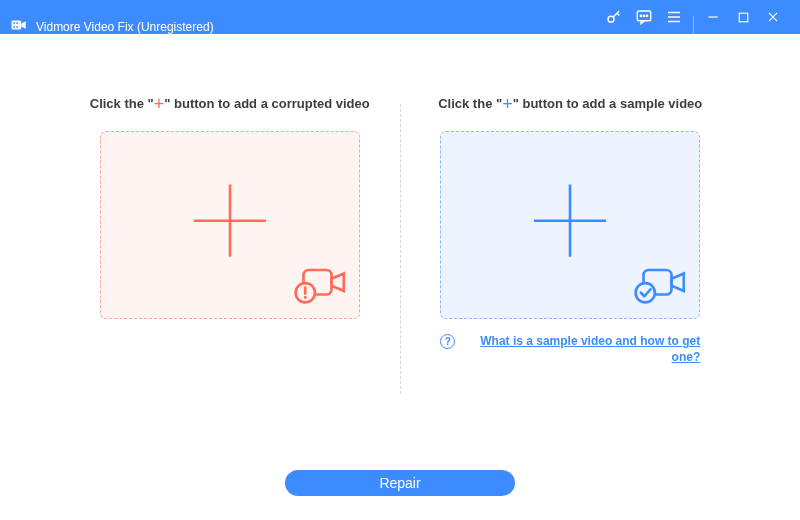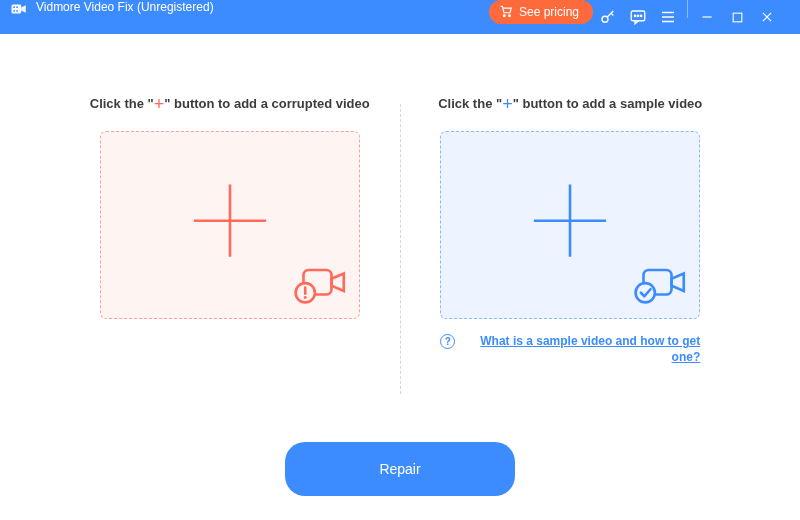--- a/index.html
+++ b/index.html
@@ -3,24 +3,24 @@
 <meta charset="utf-8">
 <style>
   * { box-sizing: border-box; margin: 0; padding: 0; font-family: -apple-system, "Segoe UI", Arial, sans-serif; }
   body { width: 800px; height: 520px; background: #fff; overflow: hidden; }
 
   
   .titlebar {
     height: 34px;
     background: #3c8cff;
     display: flex;
-    align-items: flex-start;
+    align-items: flex-end;
     color: #fff;
     font-size: 12px;
-    padding: 0 18px 0 10px;
+    padding: 0 12px 0 10px;
   }
   .logo {
     width: 18px; height: 18px; margin-right: 8px; display: flex; align-items: center; justify-content: center;
   }
   .app-title { flex: 0 0 auto; font-weight: 500; }
   .titlebar-spacer { flex: 1; }
   .see-pricing {
     background: #ff6a3d;
     color: #fff;
     border: none;
@@ -122,21 +122,21 @@
     align-items: center; justify-content: center; flex: 0 0 15px;
     margin-top: 1px;
   }
 
   .repair-btn {
     position: absolute;
     bottom: 24px;
     left: 50%;
     transform: translateX(-50%);
     width: 230px;
-    height: 54px;
+    height: 26px;
     border: none;
     border-radius: 20px;
     background: #3c8cff;
     color: #fff;
     font-size: 14px;
     cursor: pointer;
   }
 </style>
 </head>
 <body>
@@ -147,30 +147,20 @@
       <rect x="2" y="6" width="13" height="12" rx="2" fill="#fff" opacity="0.95"></rect>
       <path d="M15 10 L21 7 L21 17 L15 14 Z" fill="#fff" opacity="0.95"></path>
       <circle cx="5.5" cy="9.5" r="1.2" fill="#3c8cff"></circle>
       <circle cx="9.5" cy="9.5" r="1.2" fill="#3c8cff"></circle>
       <circle cx="5.5" cy="14.5" r="1.2" fill="#3c8cff"></circle>
       <circle cx="9.5" cy="14.5" r="1.2" fill="#3c8cff"></circle>
     </svg>
   </div>
   <div class="app-title">Vidmore Video Fix (Unregistered)</div>
   <div class="titlebar-spacer"></div>
-  <button class="see-pricing">
-    <span>
-      <svg width="14" height="14" viewBox="0 0 24 24" fill="none" stroke="#fff" stroke-width="2">
-        <circle cx="9" cy="20" r="1.5" fill="#fff"></circle>
-        <circle cx="18" cy="20" r="1.5" fill="#fff"></circle>
-        <path d="M3 4 L6 4 L8.5 15 L19 15 L21 7 L7 7"></path>
-      </svg>
-    </span>
-    <span>See pricing</span>
-  </button>
   <div class="tb-icon">
     <svg width="18" height="18" viewBox="0 0 24 24" fill="none" stroke-width="1.8">
       <circle cx="8" cy="15" r="4"></circle>
       <path d="M11 12 L19 4 M16 7 L19 10"></path>
     </svg>
   </div>
   <div class="tb-icon">
     <svg width="18" height="18" viewBox="0 0 24 24" fill="none" stroke-width="1.8">
       <rect x="3" y="4" width="18" height="13" rx="2"></rect>
       <path d="M8 17 L8 21 L13 17"></path>

